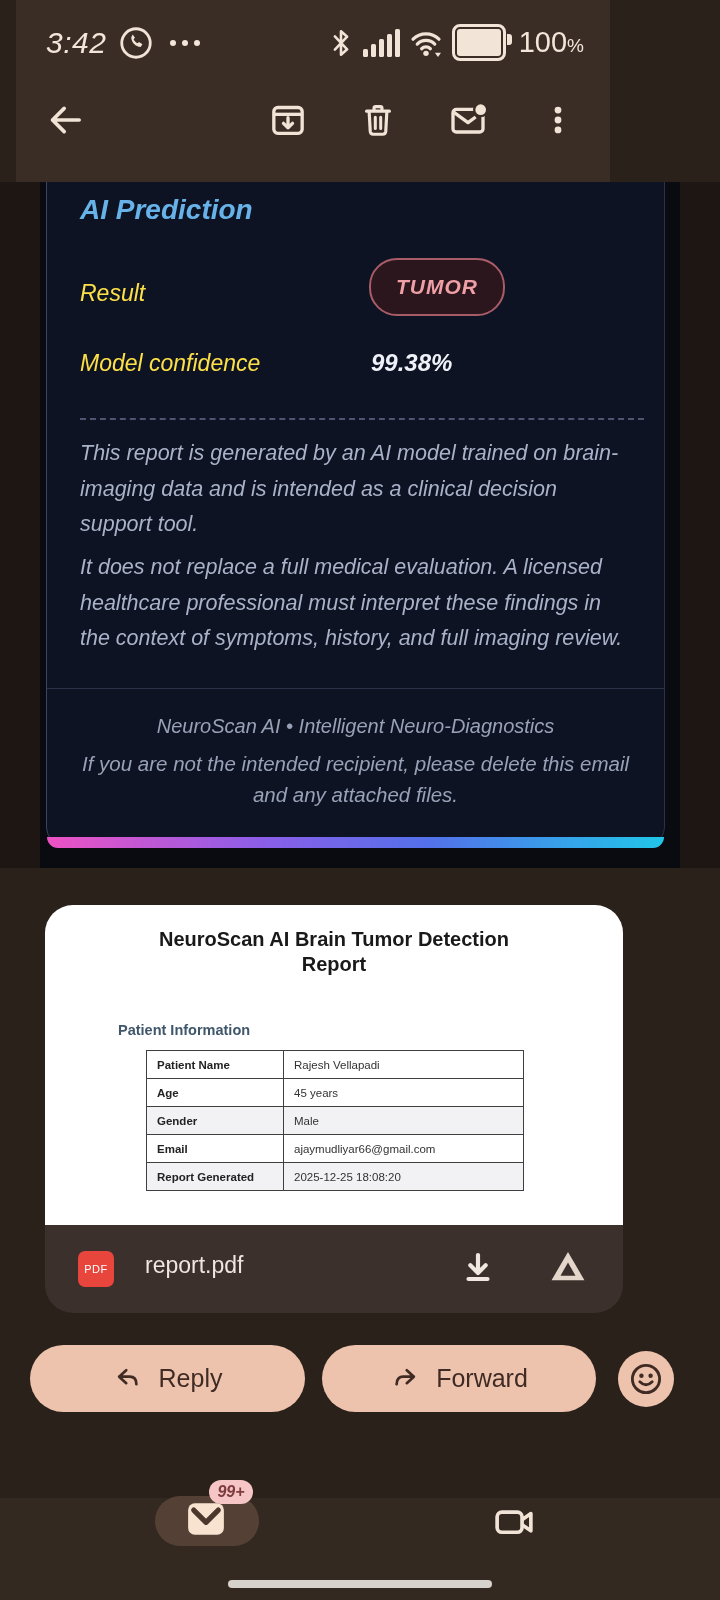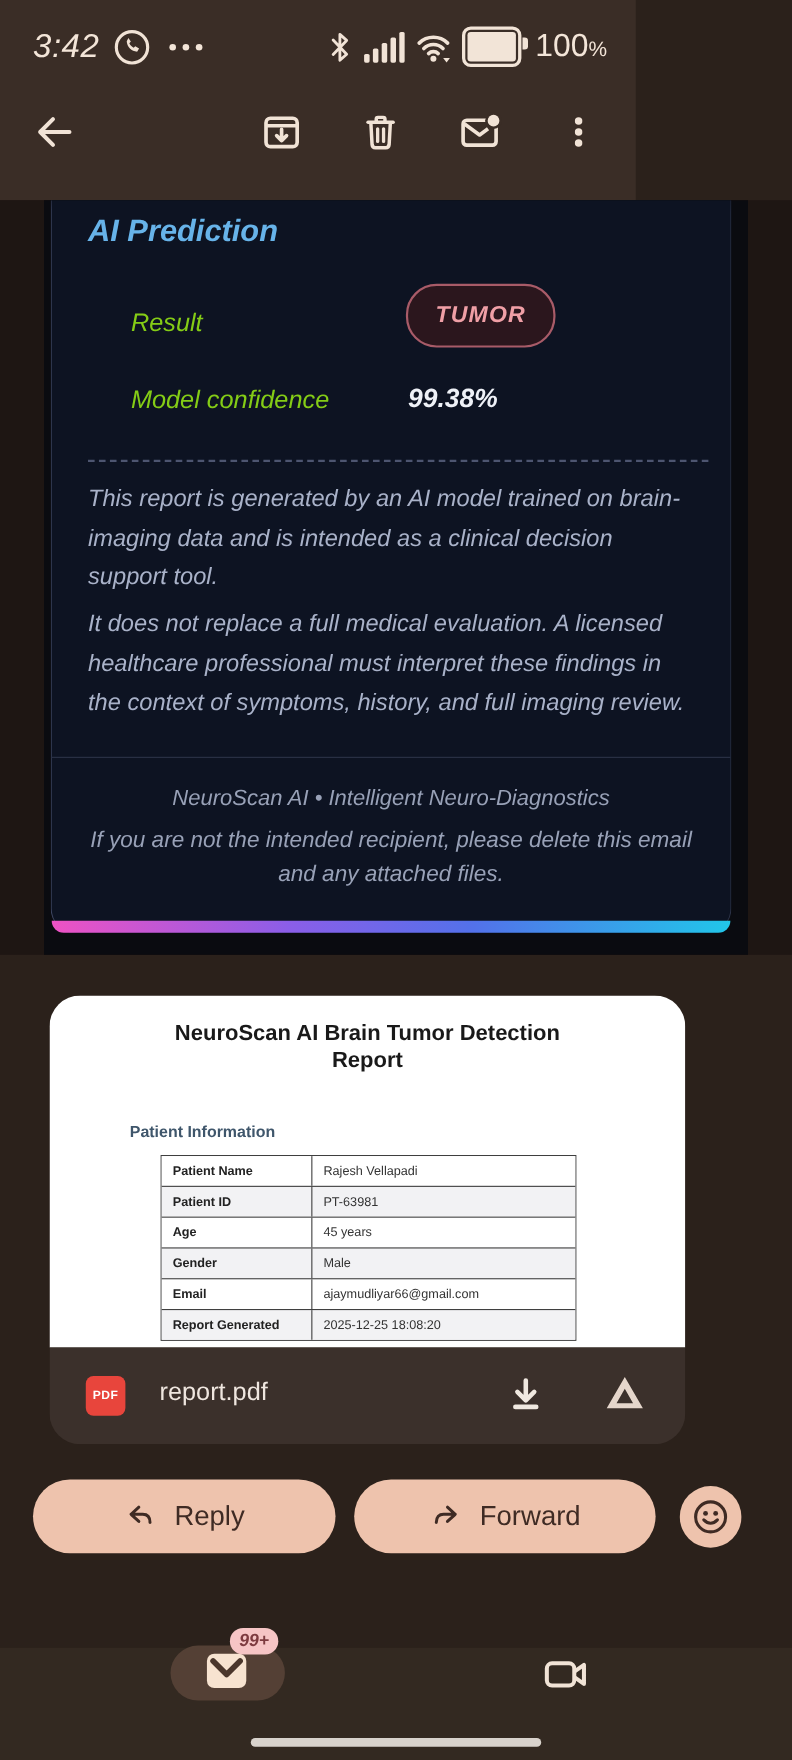--- a/index.html
+++ b/index.html
@@ -1,21 +1,21 @@
 <!DOCTYPE html>
 <html><head>
 <meta charset="utf-8">
 <style>
   html,body{margin:0;padding:0;background:#000;}
   .screen{position:relative;width:720px;height:1600px;background:#2b211b;overflow:hidden;
           font-family:"Liberation Sans",sans-serif;-webkit-font-smoothing:antialiased;}
   svg{display:block;}
 
   
-  .top-chrome{position:absolute;top:0;left:0;width:578px;height:182px;background:#3a2d26;}
+  .top-chrome{position:absolute;top:0;left:16px;width:578px;height:182px;background:#3a2d26;padding-left:16px;}
   .status-bar{position:absolute;top:0;left:0;right:0;height:85px;display:flex;align-items:center;}
   .sb-left{display:flex;align-items:center;gap:12px;margin-left:30px;}
   .sb-time{font-size:30px;font-style:italic;color:#f3e5d8;letter-spacing:.5px;}
   .sb-dots{display:flex;gap:6px;margin-left:4px;}
   .sb-dots i{width:6px;height:6px;border-radius:50%;background:#f3e5d8;}
   .sb-right{display:flex;align-items:center;gap:9px;margin-left:auto;margin-right:26px;}
   .batt{width:44px;height:27px;border:3px solid #f2e4d7;border-radius:8px;padding:2px;
         background:#f2e4d7;background-clip:content-box;position:relative;}
   .batt::after{content:"";position:absolute;right:-9px;top:7px;width:5px;height:11px;
         background:#f2e4d7;border-radius:0 3px 3px 0;}
@@ -27,21 +27,21 @@
   .ab-actions{display:flex;align-items:center;gap:46px;margin-left:auto;margin-right:30px;}
   .ab-btn{width:44px;height:44px;display:flex;align-items:center;justify-content:center;}
 
   
   .side-band{position:absolute;top:182px;left:0;width:720px;height:686px;background:#1e1613;}
   .webview{position:absolute;top:182px;left:40px;width:640px;height:686px;background:#0a0b10;}
   .email-card{position:absolute;top:0;left:6px;width:617px;height:666px;background:#0d1322;
       border-left:1px solid #3d4560;border-right:1px solid #2c3348;border-radius:0 0 22px 22px;
       font-style:italic;}
   .ec-title{position:absolute;top:12px;left:33px;font-size:28px;font-weight:600;color:#67b3e9;}
-  .ec-label{color:#84cc16;font-size:23px;margin-left:39px;}
+  .ec-label{color:#fde047;font-size:23px;}
   .ec-result-label{position:absolute;top:98px;left:33px;}
   .tumor-pill{position:absolute;top:76px;left:322px;width:132px;height:54px;border-radius:28px;
       background:#2b161d;border:2px solid #a85b68;display:flex;align-items:center;justify-content:center;
       color:#f09fa6;font-size:21px;font-weight:600;letter-spacing:1px;}
   .ec-conf-label{position:absolute;top:168px;left:33px;}
   .ec-conf-value{position:absolute;top:167px;left:324px;color:#eef1f7;font-size:24px;font-weight:600;}
   .ec-dashed{position:absolute;top:236px;left:33px;right:20px;border-top:2px dashed #4d5570;}
   .ec-para{position:absolute;left:33px;width:552px;color:#a9b2c9;font-size:21.5px;line-height:35.5px;}
   .ec-p1{top:254px;}
   .ec-p2{top:368px;}
@@ -60,21 +60,21 @@
   .pdf-heading{position:absolute;top:117px;left:73px;font-size:14.5px;font-weight:bold;color:#3f566b;}
   .ptable{position:absolute;top:145px;left:101px;width:376px;border:1px solid #3f3f3f;}
   .trow{display:grid;grid-template-columns:137px 1fr;height:27px;background:#ffffff;}
   .trow + .trow{border-top:1px solid #3f3f3f;}
   .trow.alt{background:#f2f2f4;}
   .tlabel,.tvalue{display:flex;align-items:center;padding:0 10px;font-size:11.5px;color:#222;}
   .tlabel{font-weight:bold;border-right:1px solid #3f3f3f;}
   .tvalue{color:#333;}
   .file-bar{position:absolute;left:0;right:0;bottom:0;height:88px;background:#3b302b;}
   .pdf-chip{position:absolute;left:33px;top:26px;width:36px;height:36px;background:#e8453c;border-radius:7px;
-      display:flex;align-items:center;justify-content:center;color:#fff;font-size:11px;font-weight:bold;letter-spacing:.5px;}
+      display:flex;align-items:center;justify-content:center;color:#fff;font-size:11px;font-weight:normal;letter-spacing:.5px;}
   .file-name{position:absolute;left:100px;top:27px;font-size:23px;color:#efe6df;}
   .fb-btn{position:absolute;top:20px;width:46px;height:46px;display:flex;align-items:center;justify-content:center;}
   .fb-download{left:410px;}
   .fb-drive{left:500px;}
 
   
   .btn-pill{position:absolute;top:1345px;height:67px;border-radius:34px;background:#eec3ad;
       display:flex;align-items:center;justify-content:center;gap:16px;color:#3f2b24;font-size:25px;}
   .btn-reply{left:30px;width:275px;}
   .btn-forward{left:322px;width:274px;}
@@ -203,24 +203,20 @@
 
   <div class="attach-card">
     <div class="pdf-preview">
       <div class="pdf-title">NeuroScan AI Brain Tumor Detection Report</div>
       <div class="pdf-heading">Patient Information</div>
       <div class="ptable">
         <div class="trow">
           <div class="tlabel">Patient Name</div>
           <div class="tvalue">Rajesh Vellapadi</div>
         </div>
-        <div class="trow alt">
-          <div class="tlabel">Patient ID</div>
-          <div class="tvalue">PT-63981</div>
-        </div>
         <div class="trow">
           <div class="tlabel">Age</div>
           <div class="tvalue">45 years</div>
         </div>
         <div class="trow alt">
           <div class="tlabel">Gender</div>
           <div class="tvalue">Male</div>
         </div>
         <div class="trow">
           <div class="tlabel">Email</div>

